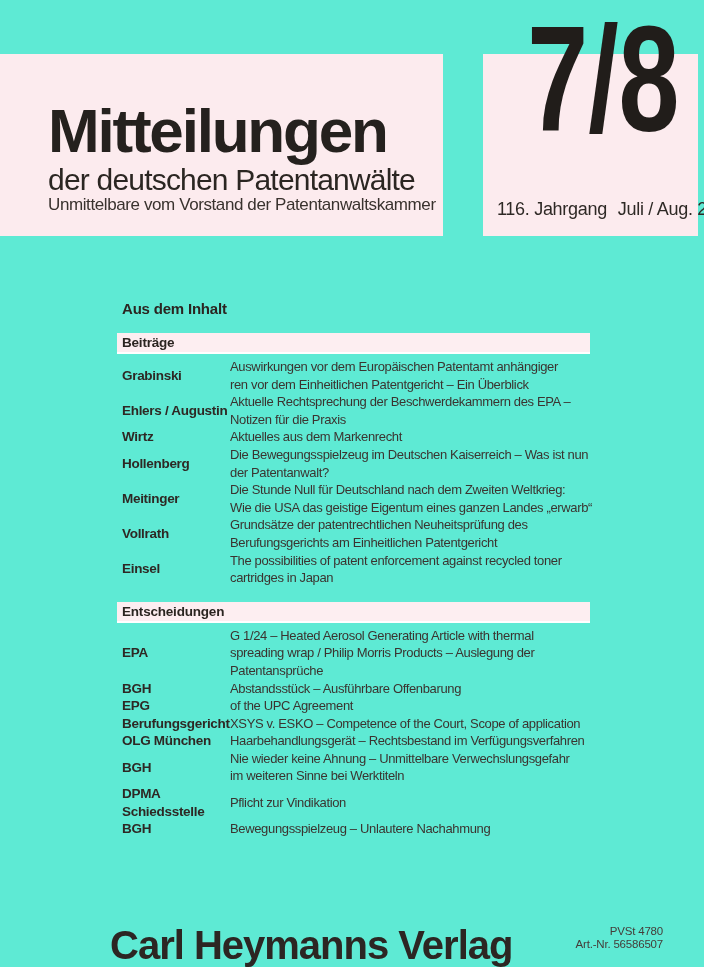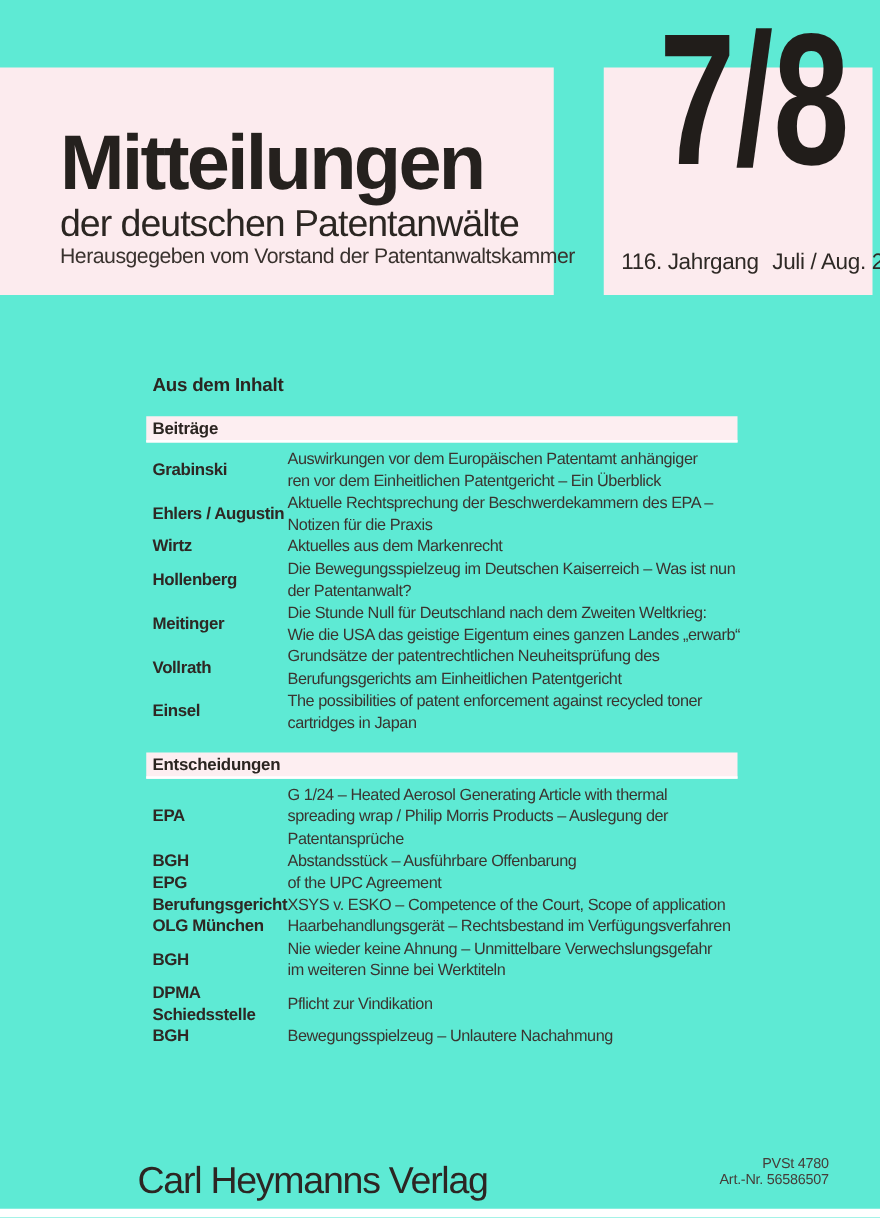--- a/index.html
+++ b/index.html
@@ -62,21 +62,21 @@
     letter-spacing:-0.3px;color:#2e2824;
   }
   .titles{
     flex:1;font-size:13px;line-height:17.6px;
     letter-spacing:-0.35px;color:#3b3430;
   }
   .author .line,.titles .line{white-space:nowrap;min-height:17.6px;}
   
   .footer-publisher{
     position:absolute;left:110px;top:928px;
-    font-size:30px;font-weight:400;line-height:34px;
+    font-size:40px;font-weight:700;line-height:34px;
     letter-spacing:-1px;color:#2c2623;white-space:nowrap;
   }
   .footer-right{
     position:absolute;right:41px;top:925px;
     text-align:right;font-size:11.5px;line-height:12.5px;
     color:#453d39;letter-spacing:-0.2px;
   }
   .bottom-strip{
     position:absolute;left:0;bottom:0;width:100%;height:7px;
     background:#ffffff;
@@ -85,21 +85,21 @@
 </head>
 <body>
 
 <div class="page">
 
   <div class="panel panel-left"></div>
   <div class="panel panel-right"></div>
 
   <div class="journal-title">Mitteilungen</div>
   <div class="journal-subtitle">der deutschen Patentanwälte</div>
-  <div class="publisher-line">Herausgegeben vom Vorstand der Patentanwaltskammer</div>
+  <div class="publisher-line">Unmittelbare vom Vorstand der Patentanwaltskammer</div>
 
   <div class="issue-number">7/8</div>
   <div class="issue-meta">
     <span class="issue-volume">116. Jahrgang</span><span class="issue-date">Juli / Aug. 2025</span>
   </div>
 
   <div class="toc">
     <div class="toc-heading">Aus dem Inhalt</div>
     <div id="toc-sections">
   <section>

